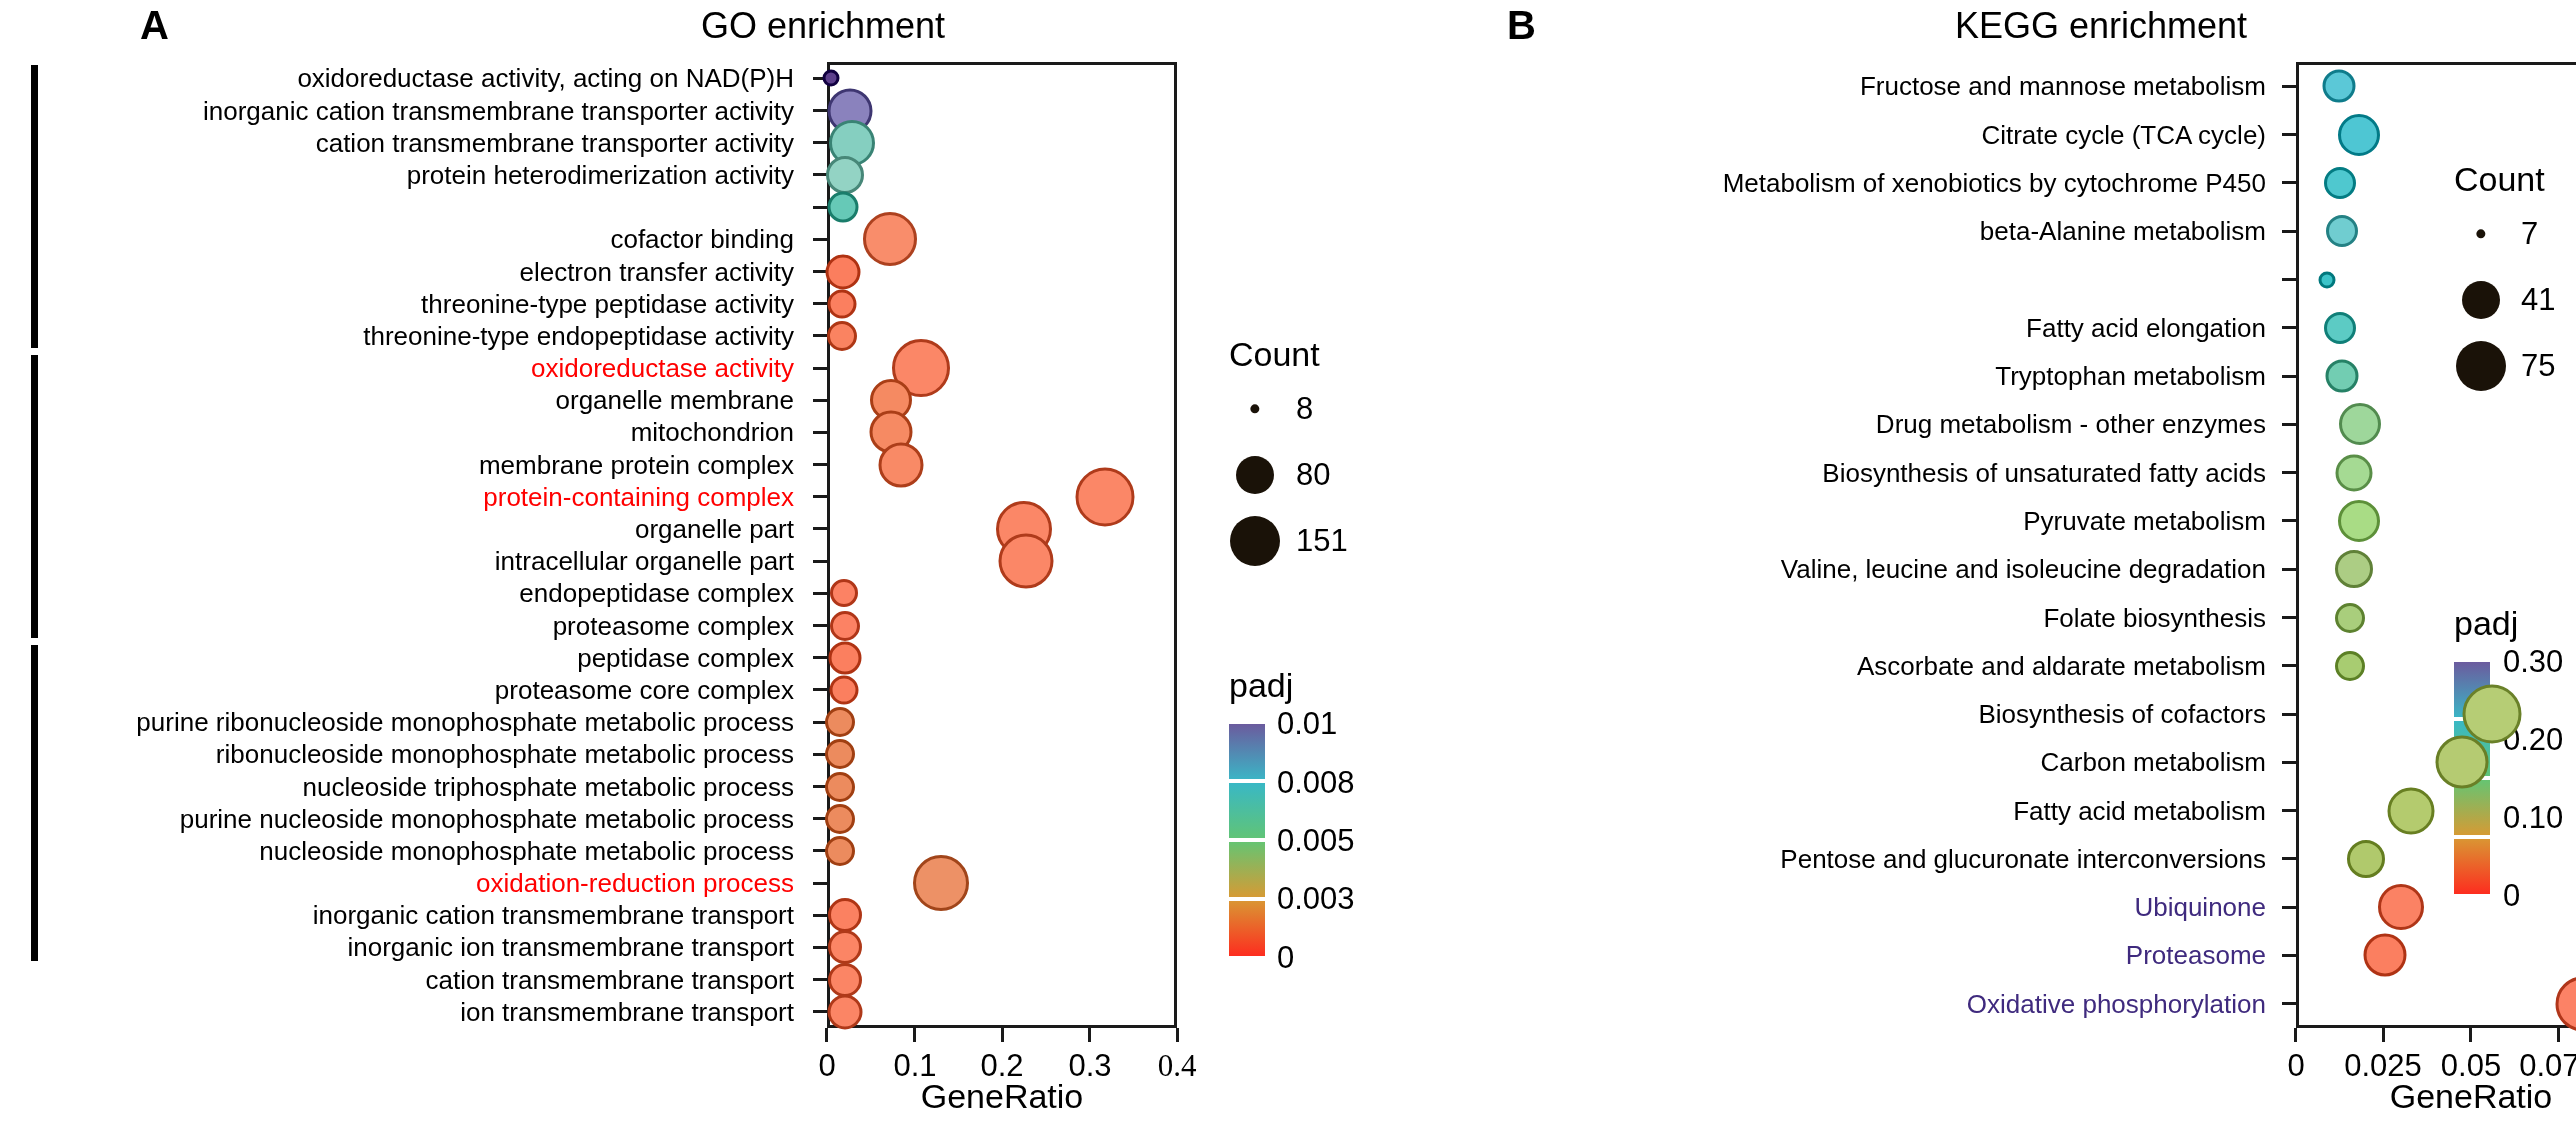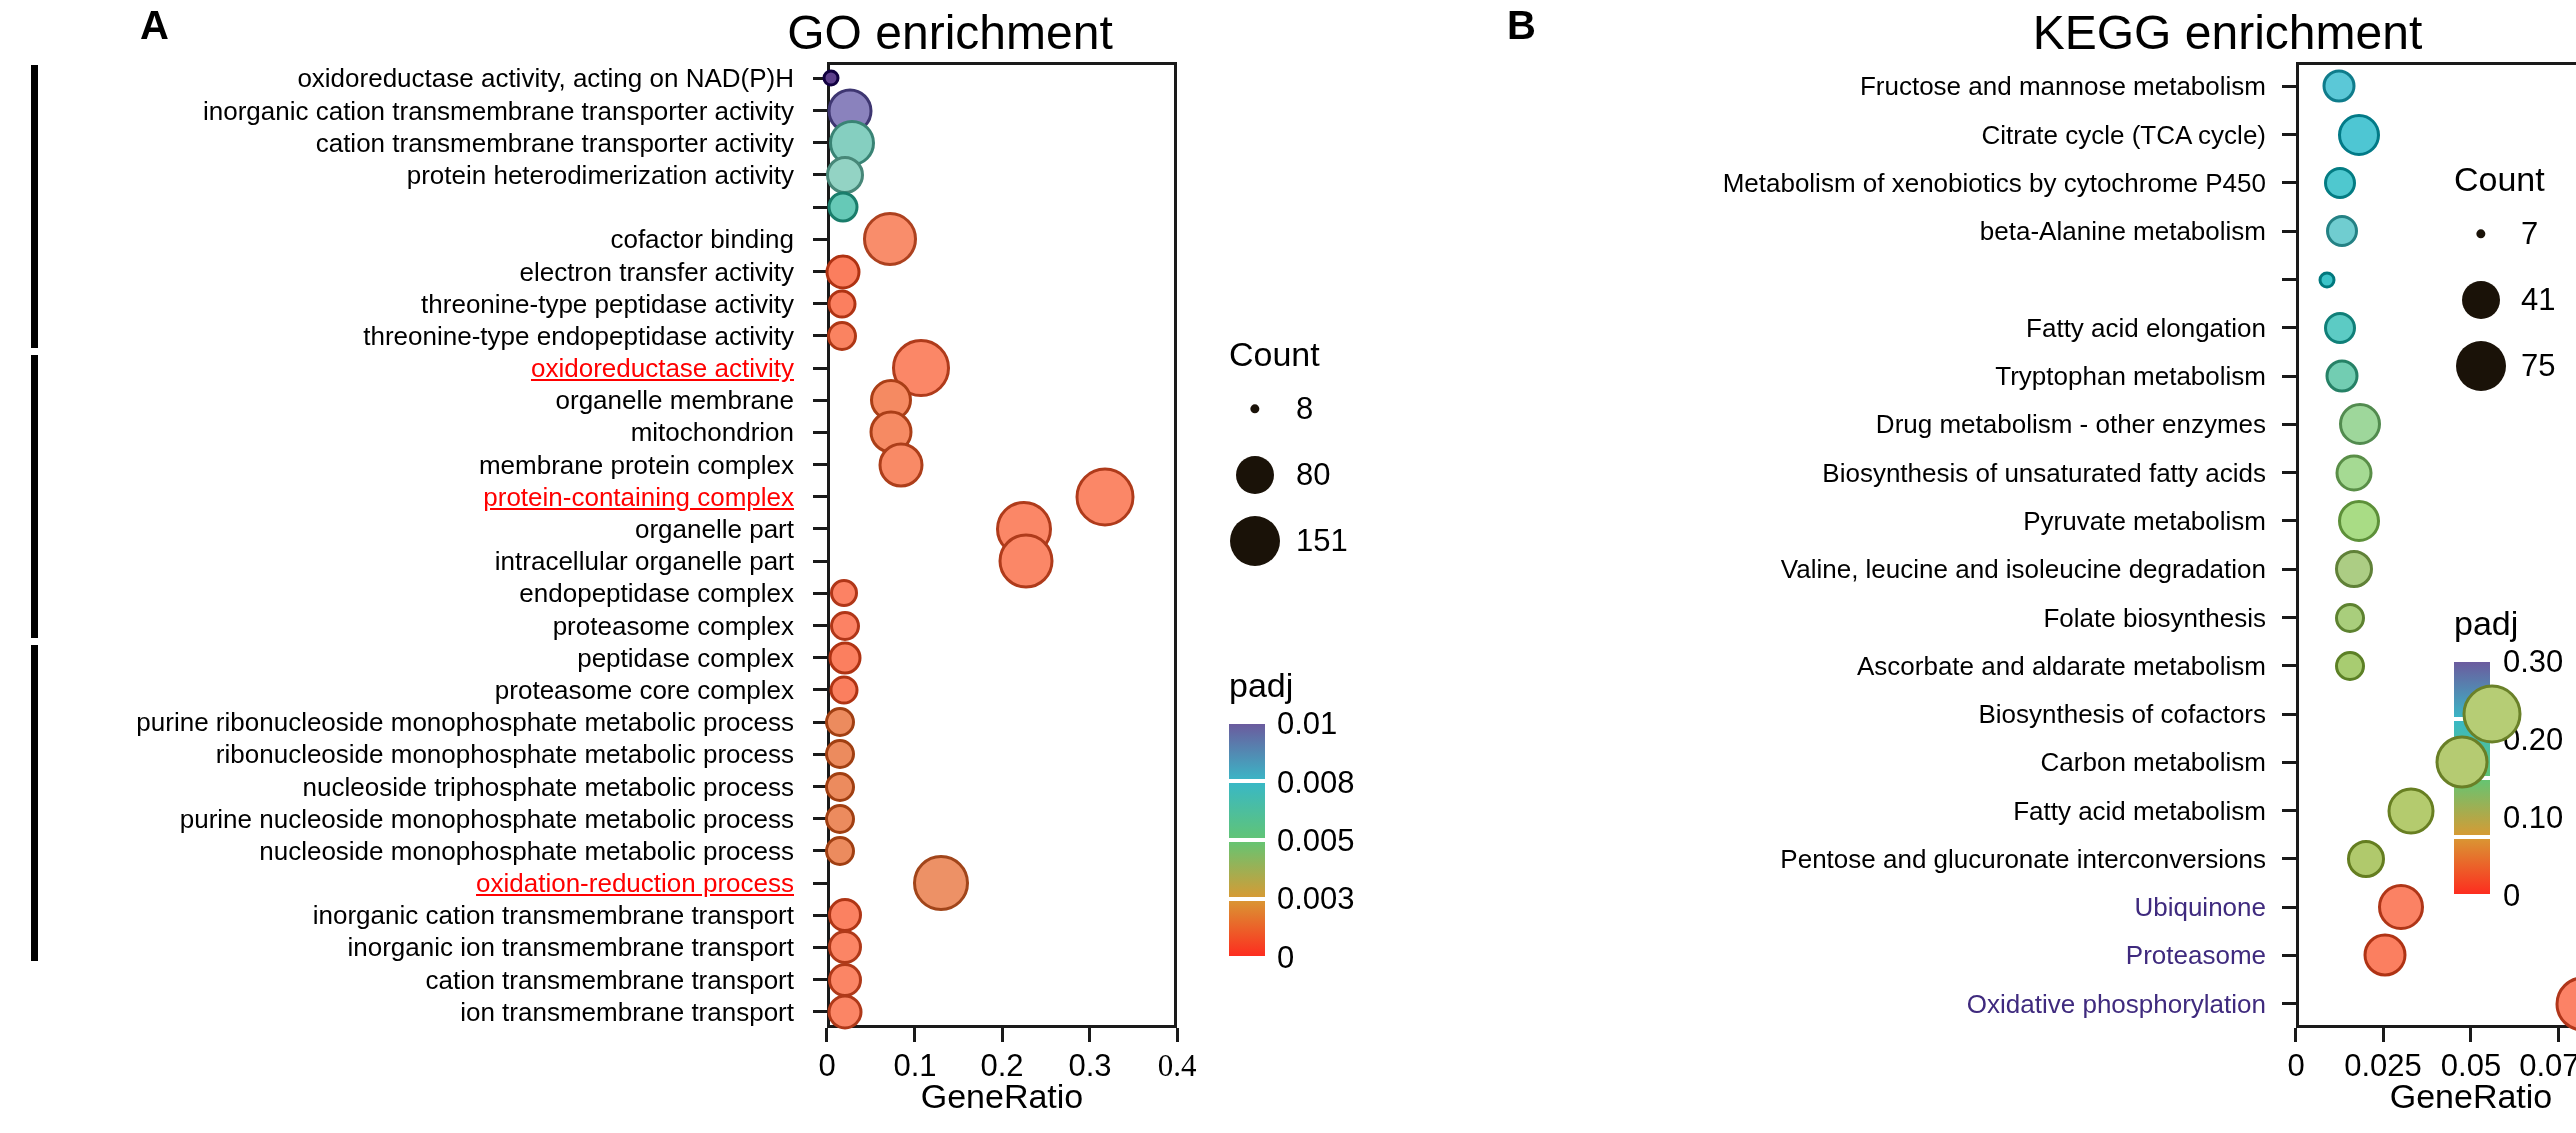--- a/index.html
+++ b/index.html
@@ -2,27 +2,27 @@
 <html style="font-size:12.5px"><head>
 <meta charset="utf-8">
 <style>
   html,body{margin:0;padding:0;background:#fff;}
   body{width:2576px;height:1133px;position:relative;font-family:"Liberation Sans",sans-serif;color:#000;overflow:hidden;}
   .panel{position:absolute;top:0;height:1133px;}
   #panel-a{left:0;width:1425px;}
   #panel-b{left:1425px;width:1151px;}
 
   .panel-letter{position:absolute;font-weight:bold;font-size:40px;line-height:1;}
-  .plot-title{position:absolute;font-size:48px;text-align:center;}
+  .plot-title{position:absolute;font-size:36px;}
   .cat-bar{position:absolute;background:#000;width:7px;left:0;}
 
   
   .ylabels{position:absolute;text-align:right;}
   .ylabel{position:absolute;right:0;font-size:26px;white-space:nowrap;line-height:1;transform:translateY(-50%);}
-  .ylabel.hl-red{color:#ff0000;text-decoration:underline;}
+  .ylabel.hl-red{color:#ff0000;}
   .ylabel.hl-purple{color:#3f2a7e;}
 
   
   .plotbox{position:absolute;border:3.1px solid #1a1a1a;box-sizing:border-box;background:#fff;}
   .tick{position:absolute;background:#1a1a1a;}
   .ytick{width:14px;height:3.1px;left:-14px;}
   .xtick{height:14px;width:3.1px;}
   .xticklabel{position:absolute;font-size:31px;transform:translateX(-50%);}
   .axis-title{position:absolute;font-size:34px;text-align:center;}
 

